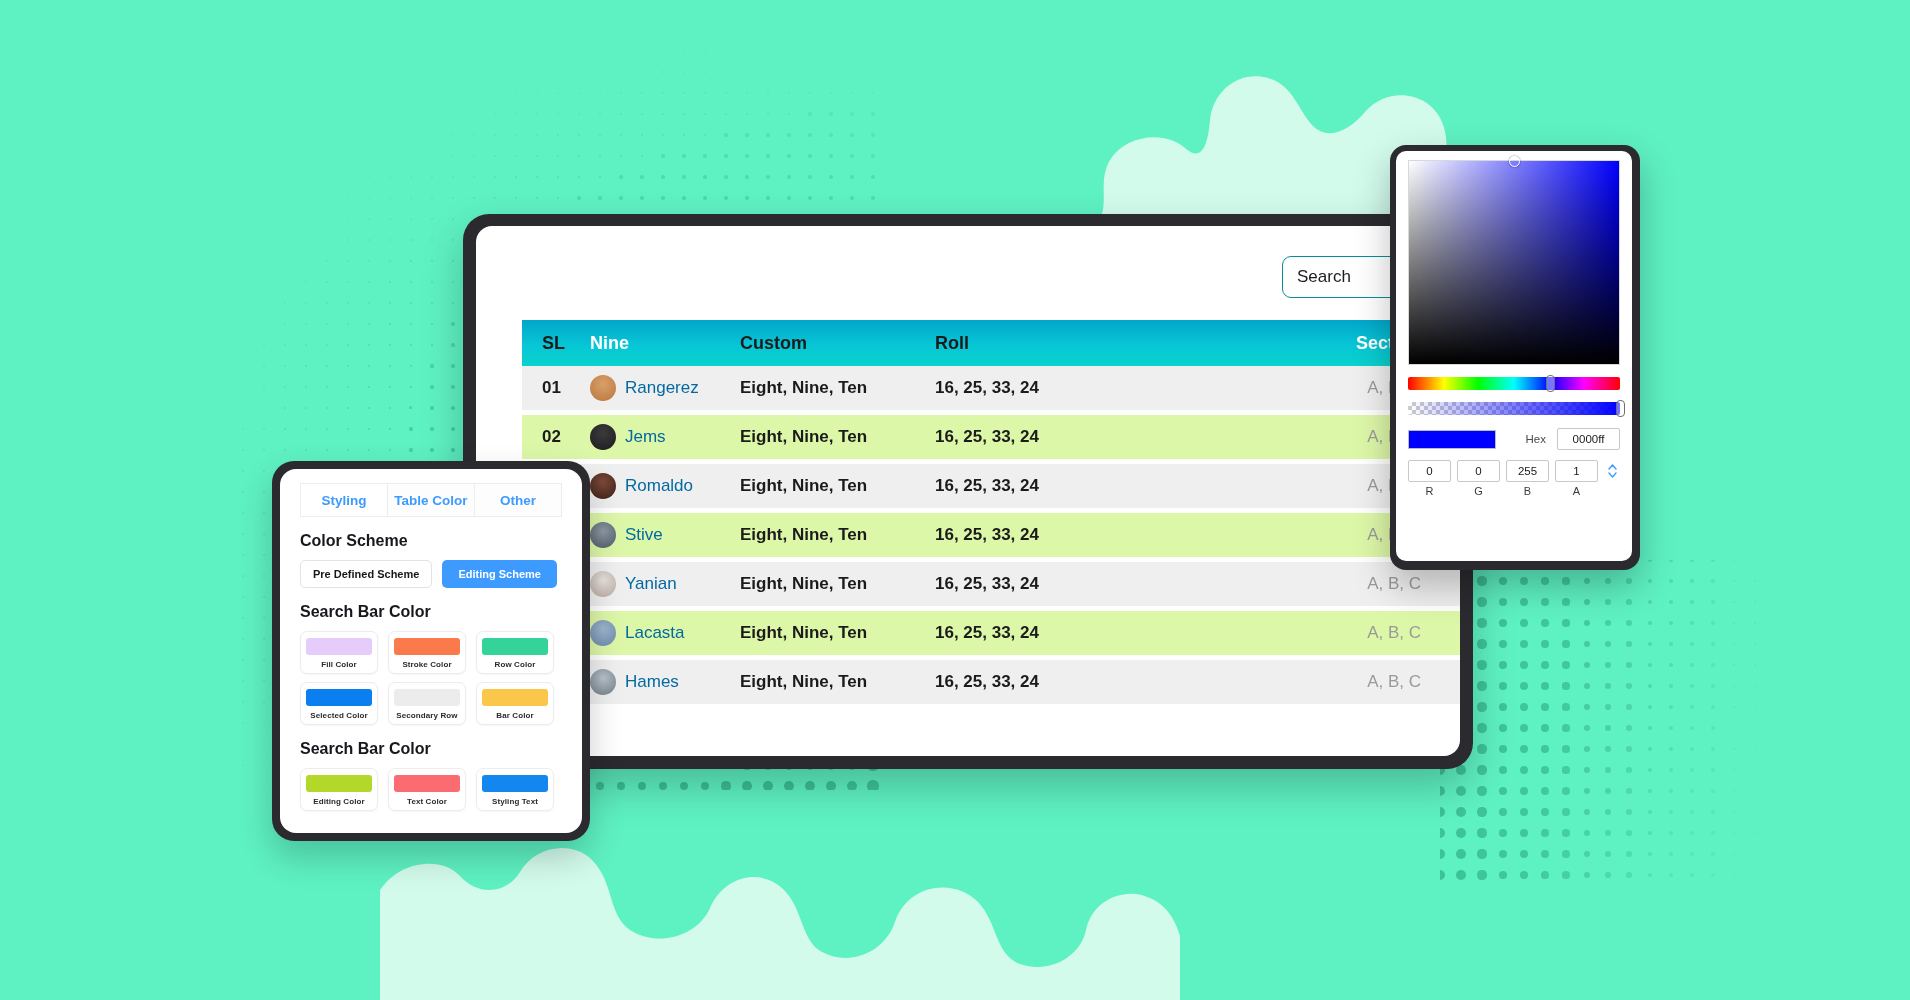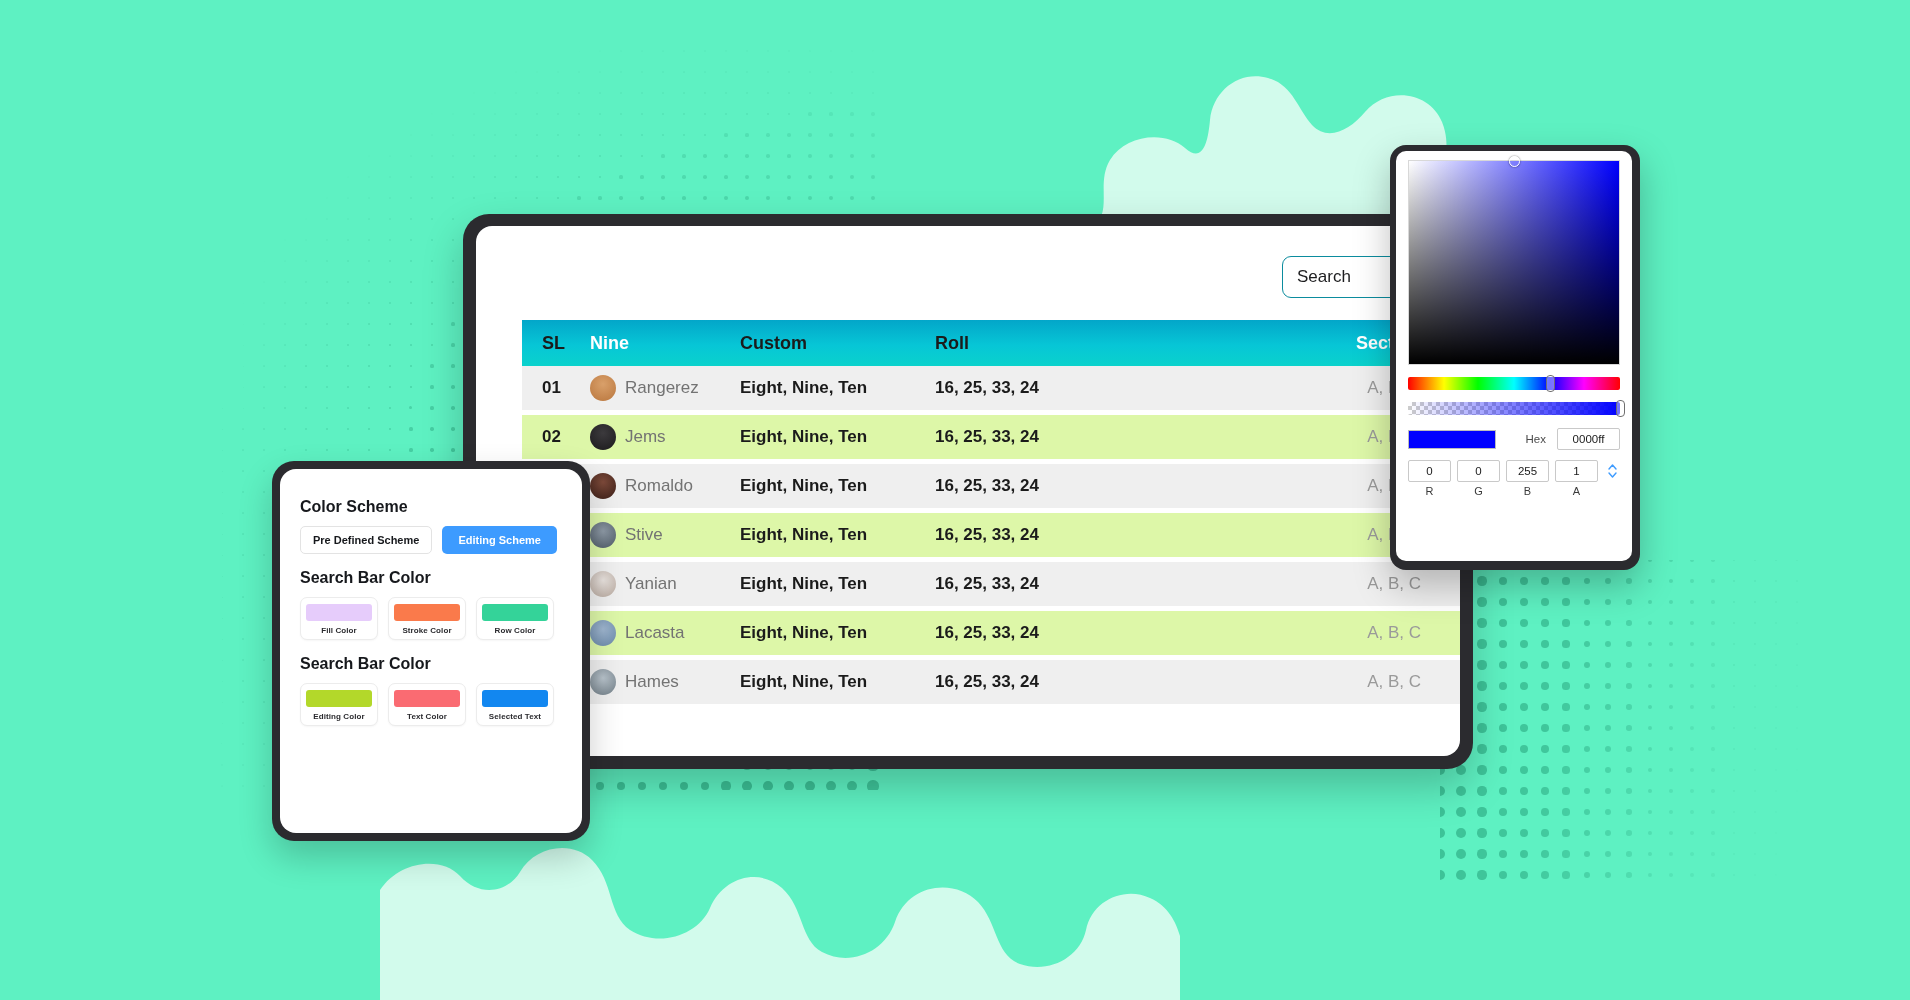--- a/index.html
+++ b/index.html
@@ -59,21 +59,21 @@
   .thead{
     display:flex;align-items:center;height:46px;
     background:linear-gradient(180deg,#03a6c9 0%,#07c6d6 55%,#0ad2cc 100%);
     color:#fff;font-weight:bold;font-size:18px;
   }
   .trow{display:flex;align-items:center;height:44px;font-size:17px;}
   .trow.sep{height:5px;background:#fff;}
   .trow.odd{background:#efefef;}
   .trow.even{background:#ddf7a8;}
   .c-sl{width:68px;padding-left:20px;flex:none;font-weight:bold;color:#1b1b1b;}
-  .c-name{width:150px;flex:none;display:flex;align-items:center;gap:9px;color:#737373;}
+  .c-name{width:150px;flex:none;display:flex;align-items:center;gap:9px;color:#0369a1;}
   .c-class{width:195px;flex:none;font-weight:bold;color:#1b1b1b;}
   .c-roll{width:260px;flex:none;font-weight:bold;color:#1b1b1b;}
   .c-section{width:240px;flex:none;text-align:right;padding-right:14px;color:#9a9a9a;}
   .thead .c-name,.thead .c-section{color:#fff;font-weight:bold;}
   .thead .c-section{text-align:right;}
   .avatar{width:26px;height:26px;border-radius:50%;flex:none;overflow:hidden;position:relative;}
   .avatar i{position:absolute;inset:0;display:block;}
 
   
   .panel-shell{
@@ -1713,20 +1713,25 @@
           </div>
         </div>
     </div>
 
   </div>
 </div>
 
 <div class="panel-shell">
   <div class="panel">
 
+    <div class="tabs">
+      <div class="tab active">Styling</div>
+      <div class="tab">Table Color</div>
+      <div class="tab">Other</div>
+    </div>
 
     <div class="sec-title">Color Scheme</div>
     <div class="scheme-row">
       <button class="btn-outline">Pre Defined Scheme</button>
       <button class="btn-primary">Editing Scheme</button>
     </div>
 
     <div class="sec-title">Search Bar Color</div>
     <div class="sw-grid" id="sw-row-1">
         <div class="sw-card">
@@ -1735,34 +1740,48 @@
         </div>
         <div class="sw-card">
           <div class="sw-chip" style="background:#fa7a4b;"></div>
           <div class="sw-label">Stroke Color</div>
         </div>
         <div class="sw-card">
           <div class="sw-chip" style="background:#34d399;"></div>
           <div class="sw-label">Row Color</div>
         </div>
       </div>
+    <div class="sw-grid" id="sw-row-2">
+        <div class="sw-card">
+          <div class="sw-chip" style="background:#0b7ef0;"></div>
+          <div class="sw-label">Selected Color</div>
+        </div>
+        <div class="sw-card">
+          <div class="sw-chip" style="background:#ececec;"></div>
+          <div class="sw-label">Secondary Row</div>
+        </div>
+        <div class="sw-card">
+          <div class="sw-chip" style="background:#fbc74a;"></div>
+          <div class="sw-label">Bar Color</div>
+        </div>
+      </div>
 
     <div class="sec-title">Search Bar Color</div>
     <div class="sw-grid" id="sw-row-3">
         <div class="sw-card">
           <div class="sw-chip" style="background:#b3d82a;"></div>
           <div class="sw-label">Editing Color</div>
         </div>
         <div class="sw-card">
           <div class="sw-chip" style="background:#fa6b72;"></div>
           <div class="sw-label">Text Color</div>
         </div>
         <div class="sw-card">
           <div class="sw-chip" style="background:#1287f0;"></div>
-          <div class="sw-label">Selected Text</div>
+          <div class="sw-label">Styling Text</div>
         </div>
       </div>
 
   </div>
 </div>
 
 <div class="picker-shell">
   <div class="picker">
     <div class="picker-body">
 

